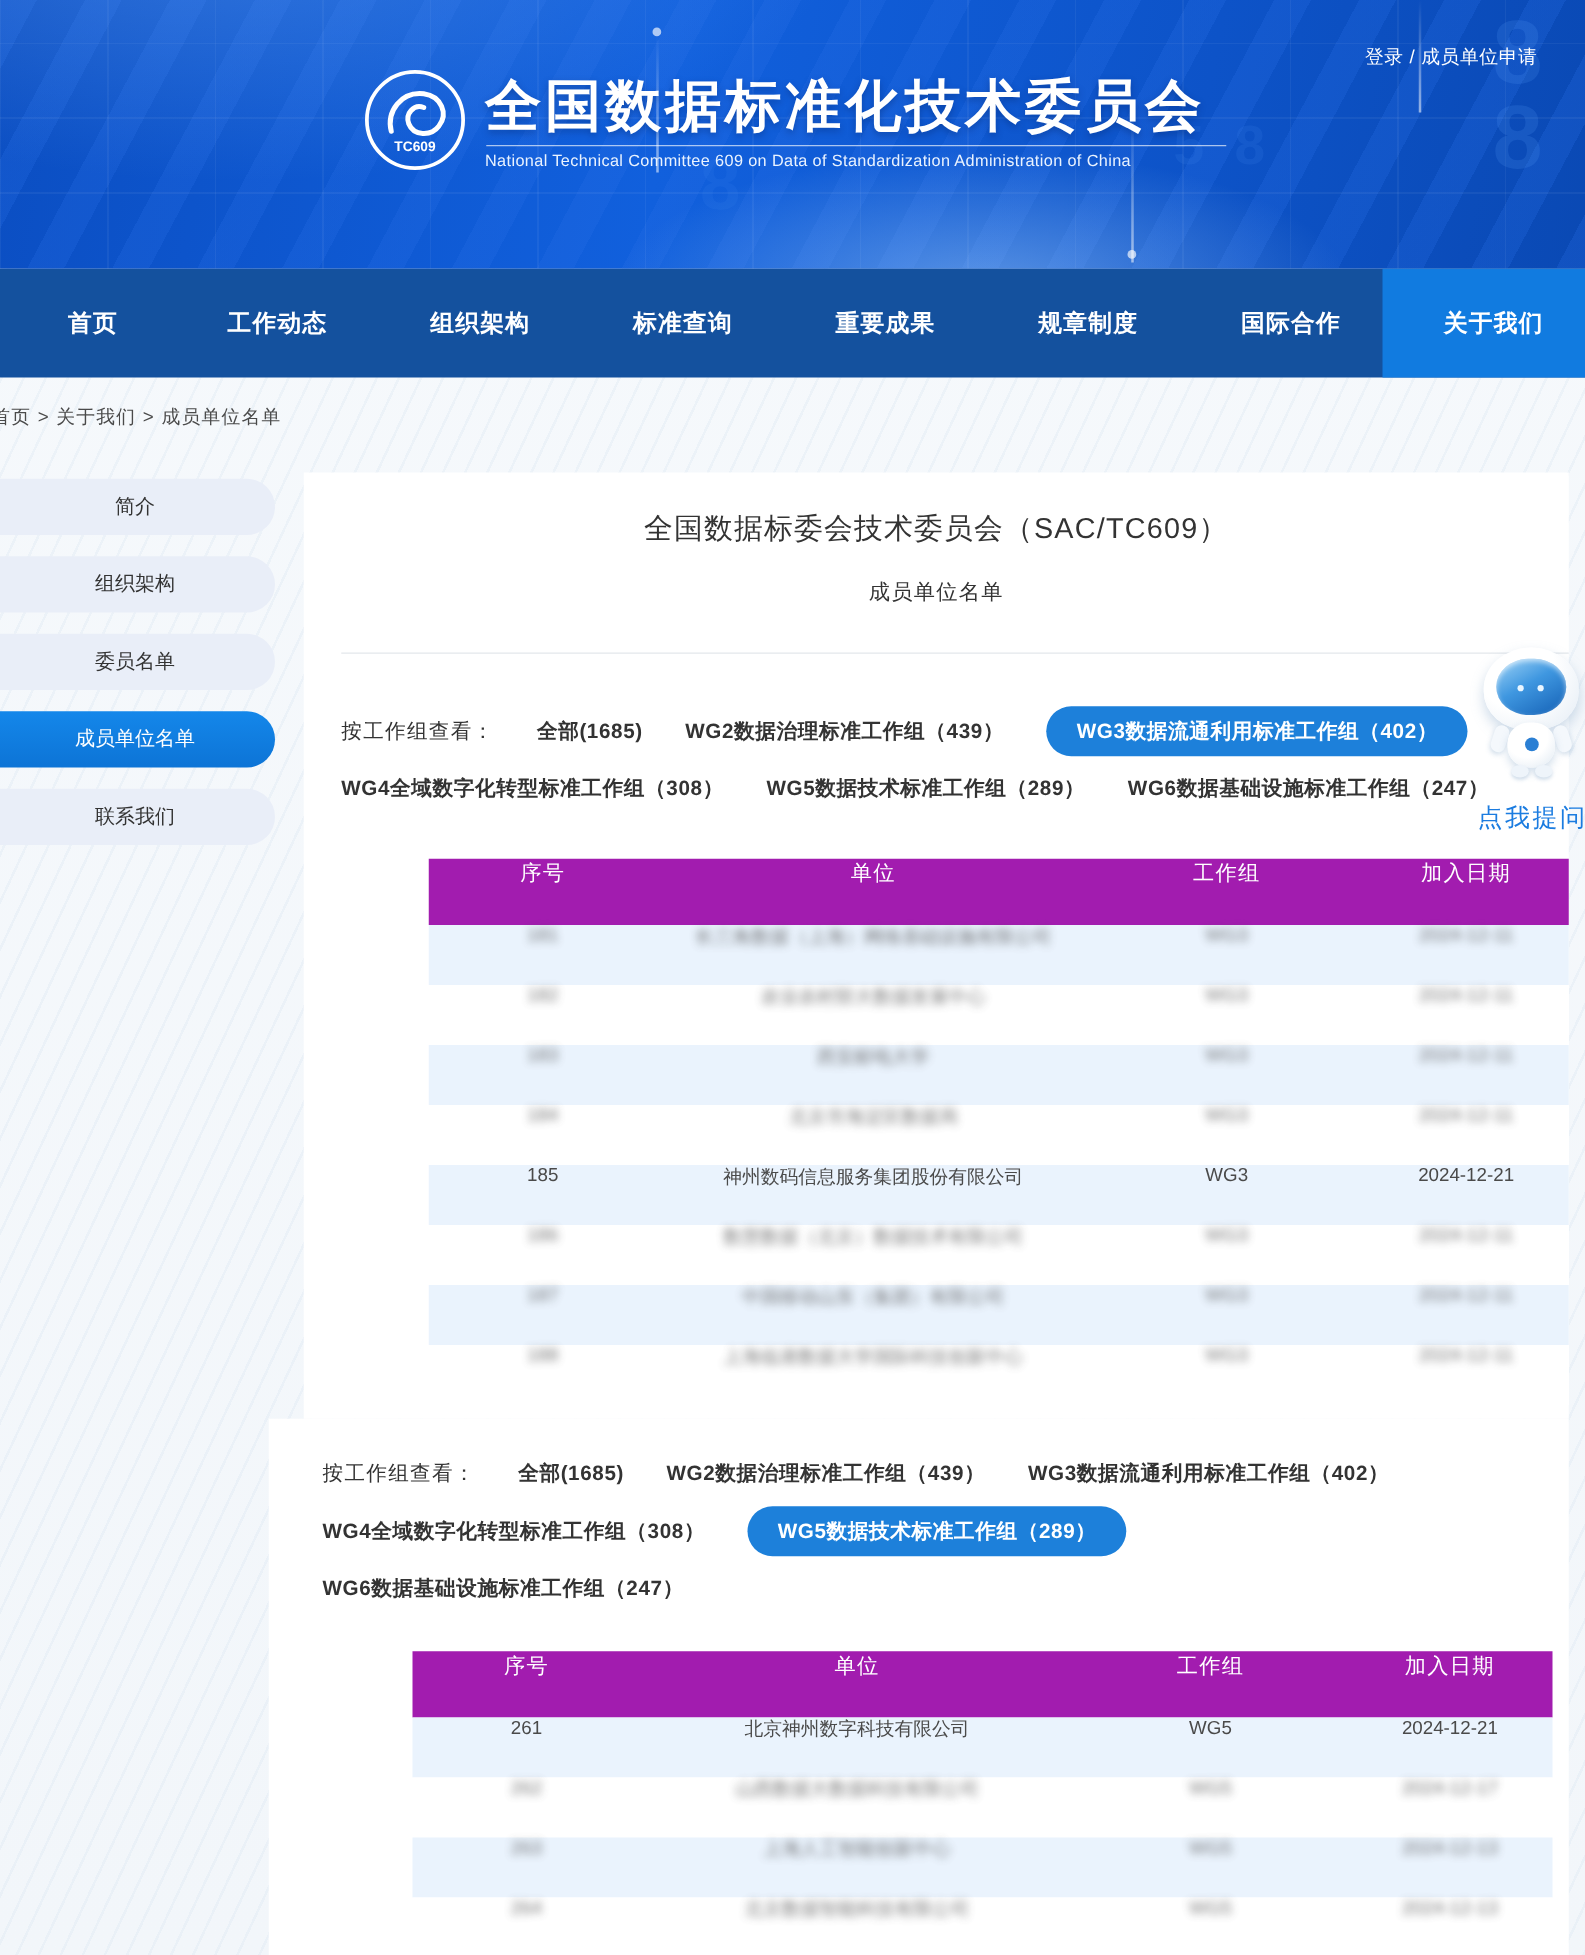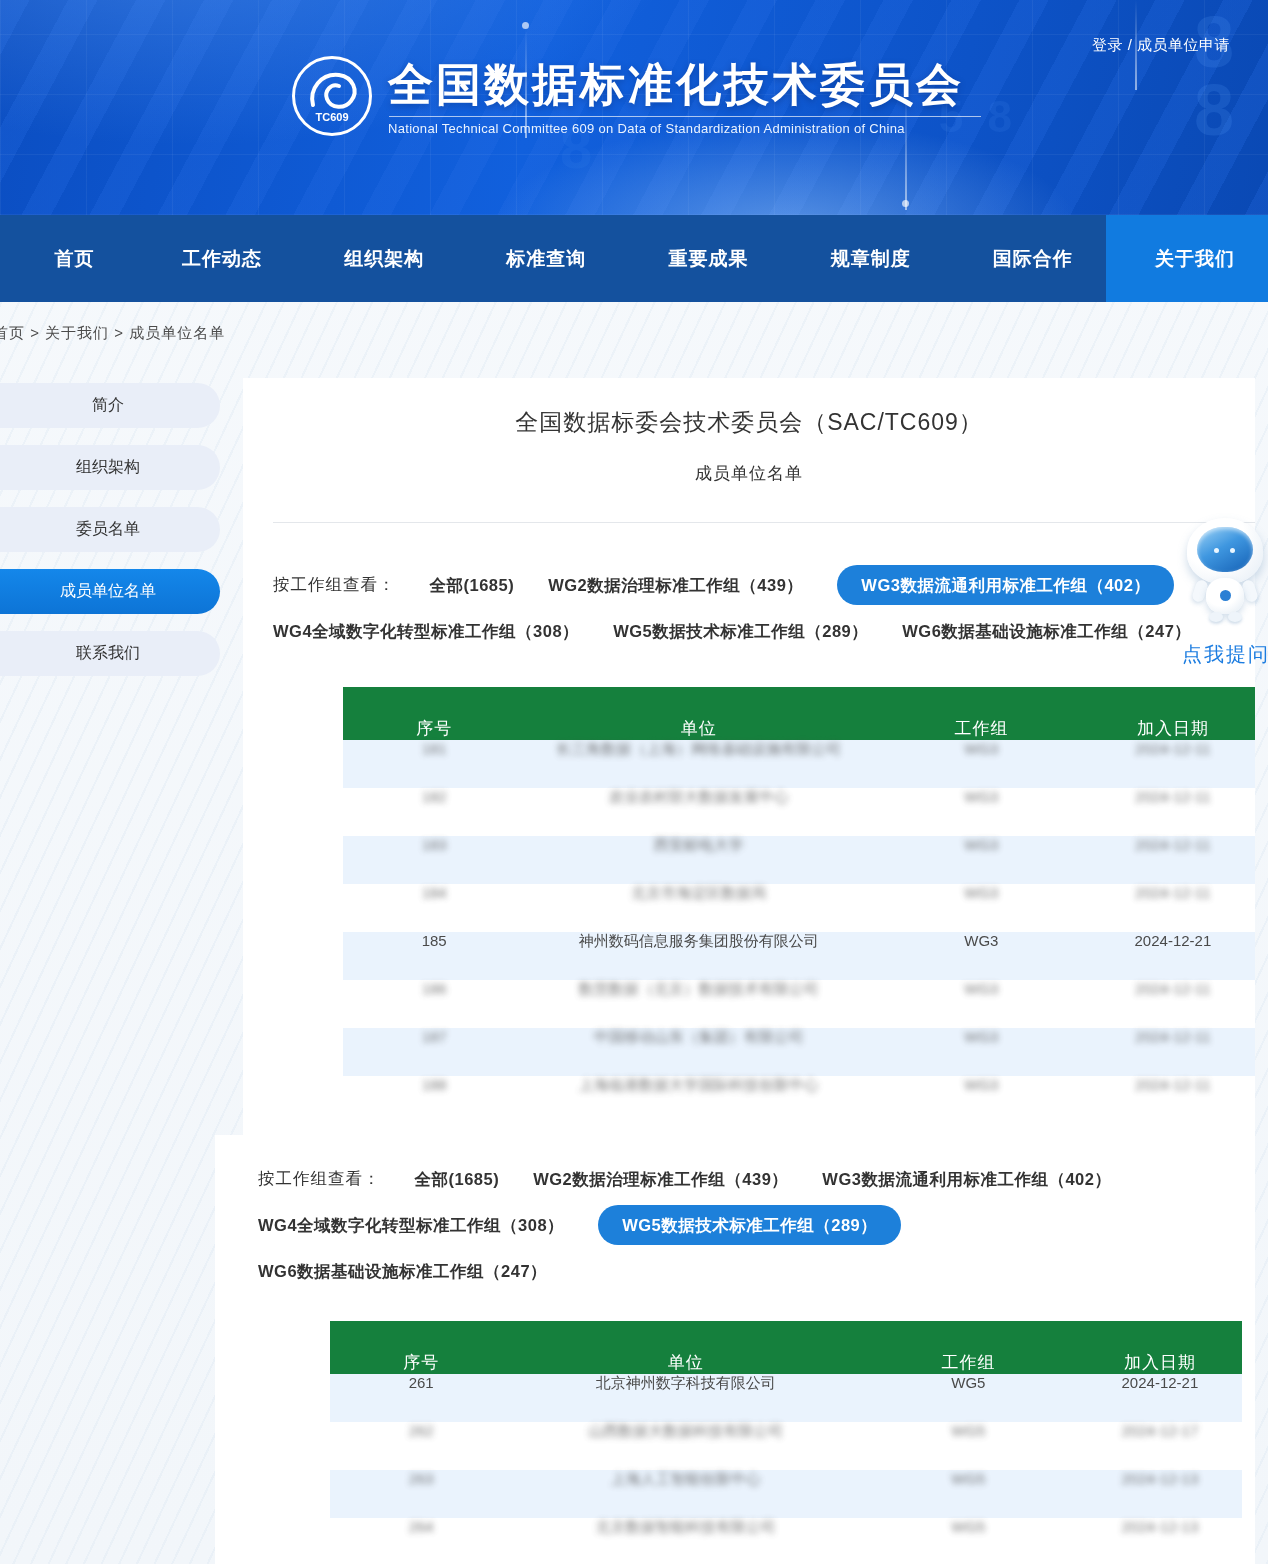--- a/index.html
+++ b/index.html
@@ -61,21 +61,21 @@
   .panelA .filter-wrap { margin:42px 0 0 30px; width:920px; }
   .panelB .filter-wrap { margin:24px 0 0 43px; width:920px; }
   .filter-label { letter-spacing:1px; }
   .chip { cursor:pointer; letter-spacing:.5px; line-height:40px; white-space:nowrap;font-weight:bold; }
   .chip.active { background:#1d80da; color:#fff; border-radius:22px; padding:0 24px; line-height:40px; }
 
   
   .table { width:912px; }
   .panelA .table { margin:36px 0 0 100px; }
   .panelB .table { margin:30px 0 0 115px; }
-  .thead { display:flex; height:53px; background:#15803d; align-items:flex-end; }
+  .thead { display:flex; height:53px; background:#a21caf; align-items:flex-start; }
   .thead .cell { color:#fff; font-size:17px; letter-spacing:1px; }
   .trow { display:flex; height:48px; align-items:flex-start; }
   .trow:nth-child(odd) { background:#eaf3fd; }
   .trow:nth-child(even) { background:#fff; }
   .trow .cell { color:#4a4a4a; font-size:15px; }
   .trow.blurred .cell { filter:blur(3.2px); opacity:.75; }
   .cell { text-align:center; }
   .c0 { width:20%; } .c1 { width:38%; } .c2 { width:24%; } .c3 { width:18%; }
 
   

